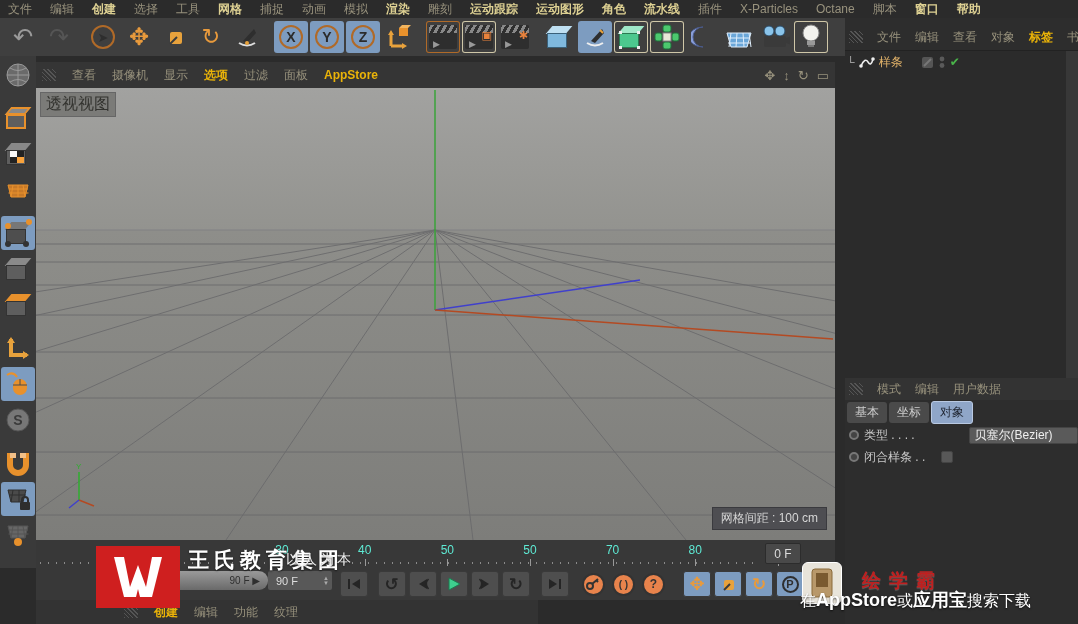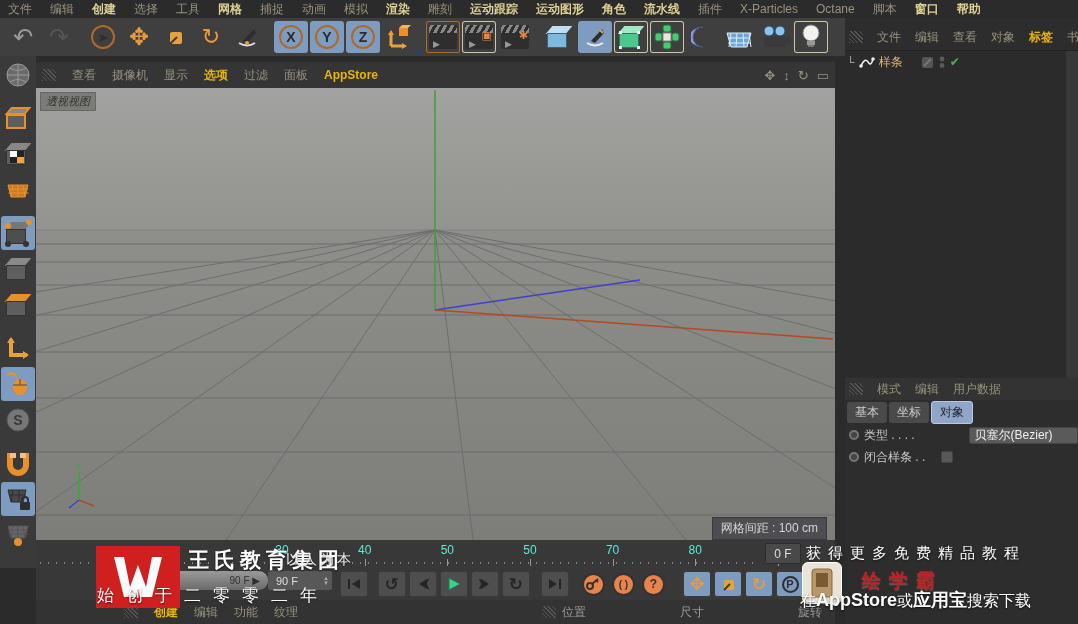--- a/index.html
+++ b/index.html
@@ -48,22 +48,22 @@
   .ptile { width:34px; height:34px; border-radius:3px; display:flex; align-items:center; justify-content:center; flex:none; position:relative; }
   .ptile.blue { background:#7d9cc0; }
   .pgap { height:5px; flex:none; }
 
   
   .vp-menu { left:36px; top:62px; width:799px; height:26px; background:#353535;
              display:flex; align-items:center; gap:16px; padding-left:6px; }
   .vp-nav { position:absolute; right:6px; top:0; height:26px; display:flex; align-items:center; gap:8px; color:#9a9a9a; font-size:13px; }
   .vp-canvas { left:36px; top:88px; width:799px; height:452px; }
   .vp-label { position:absolute; left:4px; top:4px; background:#7b7b78; color:#33332f;
-              padding:1px 5px; font-size:11px; border:1px solid #666;font-style:italic; }
-  .grid-label { position:absolute; right:8px; bottom:0; background:#4e4e52; color:#d6d6d6;
+              padding:1px 5px; font-size:16px; border:1px solid #666; }
+  .grid-label { position:absolute; right:8px; bottom:10px; background:#4e4e52; color:#d6d6d6;
               padding:2px 8px; font-size:12px; border:1px solid #3a3a3e; }
 
   
   .ruler { left:36px; top:540px; width:799px; height:28px; background:#383838; }
   .ruler-labels { position:absolute; left:234px; top:3px; width:520px; display:flex; justify-content:space-between; color:#5eead4; }
   .ruler-labels span { width:24px; text-align:center; position:relative; }
   .ruler-labels span::after { content:""; position:absolute; left:50%; bottom:-9px; width:1px; height:7px; background:#999; }
   .ruler-dots { position:absolute; left:4px; right:80px; bottom:4px; height:2px;
        background:repeating-linear-gradient(90deg,#8a8a8a 0 1px,transparent 1px 8px); }
   .curframe { position:absolute; right:34px; top:3px; width:36px; height:21px; background:#494949;
@@ -587,29 +587,20 @@
       </span>
   </div>
 
   <div class="matbar abs submenu">
     <span class="grip"></span>
     <span class="bright">创建</span>
     <span class="dim">编辑</span>
     <span class="dim">功能</span>
     <span class="dim">纹理</span>
   </div>
-  <div class="coordbar abs">
-    <span class="grip"></span>
-    <span class="hdr">
-
-    <span>位置</span>
-        <span>尺寸</span>
-        <span>旋转</span>
-      </span>
-  </div>
 
   <div class="rpanel abs">
     <div class="om-menu submenu">
       <span class="grip"></span>
       <span class="dim">文件</span>
       <span class="dim">编辑</span>
       <span class="dim">查看</span>
       <span class="dim">对象</span>
       <span class="bright">标签</span>
       <span class="dim">书签</span>
@@ -663,22 +654,20 @@
     </div>
   </div>
 
   <div class="abs wm wm-logo">
     <svg width="60" height="48">
         <path d="M6 4 L16 4 L22 34 L30 12 L38 34 L44 4 L54 4 L44 44 L32 44 L30 36 L28 44 L16 44 Z" fill="#fff"></path>
       </svg>
   </div>
   <div class="abs wm wm-company">王氏教育集团</div>
   <div class="abs wm wm-slogan">以人为本</div>
-  <div class="abs wm wm-founded">始创于二零零二年</div>
-  <div class="abs wm wm-promo">获得更多免费精品教程</div>
   <div class="abs wm wm-appicon">
     <svg width="24" height="32">
         <rect x="2" y="2" width="20" height="28" rx="3" fill="#b8986a" stroke="#8a6a3a"></rect>
         <rect x="6" y="6" width="12" height="14" fill="#7a5a30"></rect>
       </svg>
   </div>
   <div class="abs wm wm-appname">绘学霸</div>
   <div class="abs wm wm-download">
     <span>在</span><b>AppStore</b><span>或</span><b>应用宝</b><span>搜索下载</span>
   </div>

